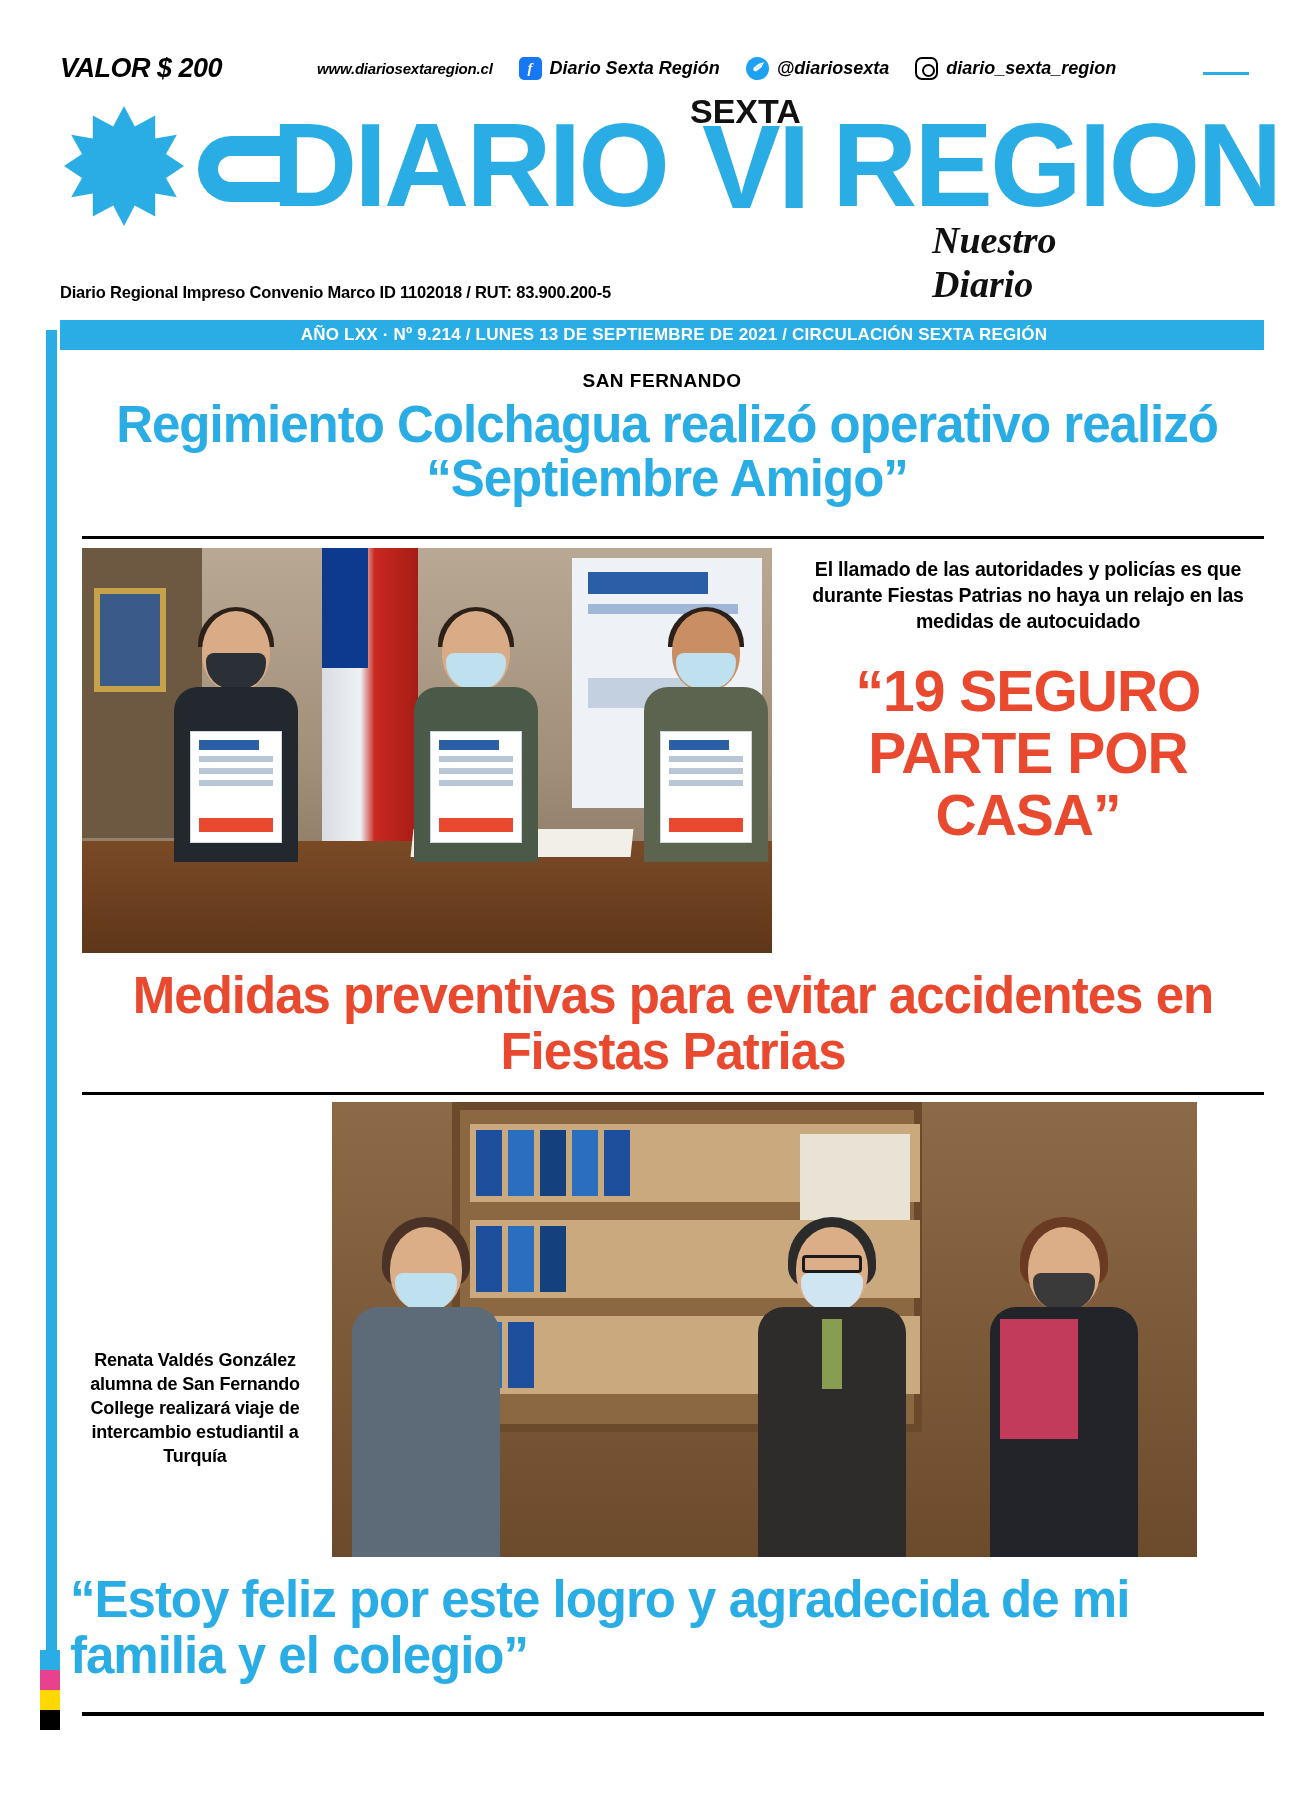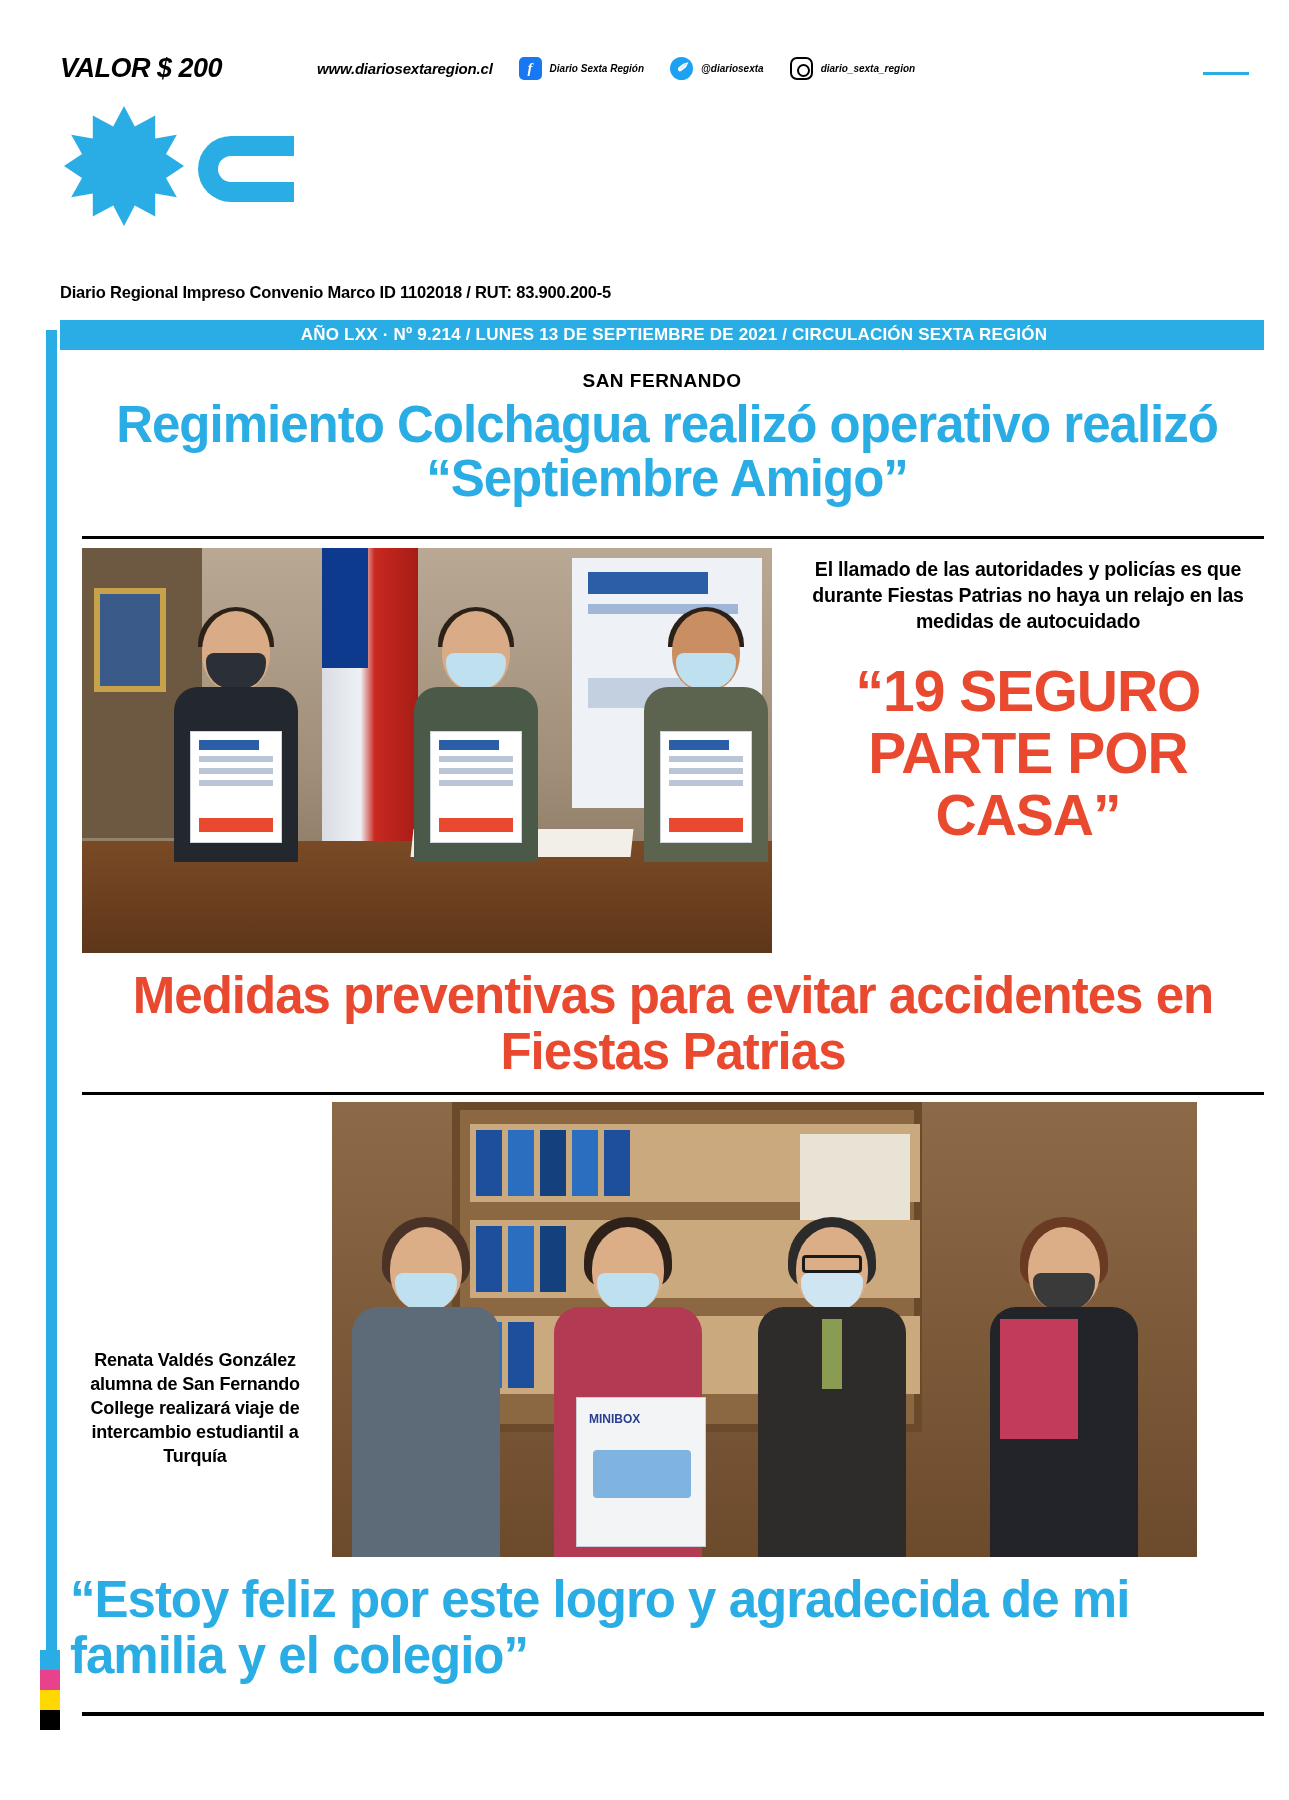--- a/index.html
+++ b/index.html
@@ -59,21 +59,21 @@
   .soc-badge.tw { background:#1da1f2; border-radius:50%; font-size:13px; }
   .soc-badge.ig {
     background:#fff; border:2.5px solid #000; border-radius:7px;
     position:relative;
   }
   .soc-badge.ig::after{
     content:""; position:absolute; left:50%; top:50%;
     width:9px;height:9px;margin:-4.5px 0 0 -4.5px;
     border:2.5px solid #000; border-radius:50%;
   }
-  .soc-label { font-size:10px; font-weight:bold; white-space:nowrap;text-align:center; }
+  .soc-label { font-size:18px; font-weight:bold; white-space:nowrap;text-align:center; }
 
   .rule-topright {
     position:absolute; right:40px; top:72px; width:46px; height:3px; background:#29ade4;
   }
 
   
   .masthead {
     position:absolute;
     left:60px; top:88px; right:25px;
     height:160px;
@@ -289,20 +289,27 @@
       <span class="soc-badge ig"></span>
       <span class="soc-label">diario_sexta_region</span>
     </span>
   </div>
 </div>
 <div class="rule-topright"></div>
 
 <div class="masthead">
   <div class="star"></div>
   <div class="hook"></div>
+  <div class="mh-text">
+    <div class="mh-diario">DIARIO</div>
+    <div class="mh-sexta">SEXTA</div>
+    <div class="mh-vi">VI</div>
+    <div class="mh-region">REGION</div>
+    <div class="mh-nuestro">Nuestro Diario</div>
+  </div>
 </div>
 
 <div class="legal">Diario Regional Impreso Convenio Marco ID 1102018 / RUT: 83.900.200-5</div>
 
 <div class="dateband">
   <span>AÑO LXX · Nº 9.214 / LUNES 13 DE SEPTIEMBRE DE 2021  /  CIRCULACIÓN SEXTA REGIÓN</span>
 </div>
 
 <div class="spine"></div>
 <div class="cmyk">
@@ -390,30 +397,20 @@
       <div class="p2-binder" style="left:6px;background:#2a6fbf"></div>
       <div class="p2-binder" style="left:38px;background:#1e4f9c"></div>
     </div>
   </div>
   <div class="p2-ppl p2a">
     <div class="hair"></div>
       <div class="head"></div>
       <div class="mask"></div>
       <div class="body"></div>
   </div>
-  <div class="p2-ppl p2b">
-    <div class="hair"></div>
-      <div class="head"></div>
-      <div class="mask"></div>
-      <div class="body"></div>
-    <div class="box">
-      <div class="lbl">MINIBOX</div>
-      <div class="tab"></div>
-    </div>
-  </div>
   <div class="p2-ppl p2c">
     <div class="hair"></div>
       <div class="head"></div>
       <div class="glass"></div>
       <div class="mask"></div>
       <div class="body"></div>
       <div class="tie"></div>
   </div>
   <div class="p2-ppl p2d">
     <div class="hair"></div>

